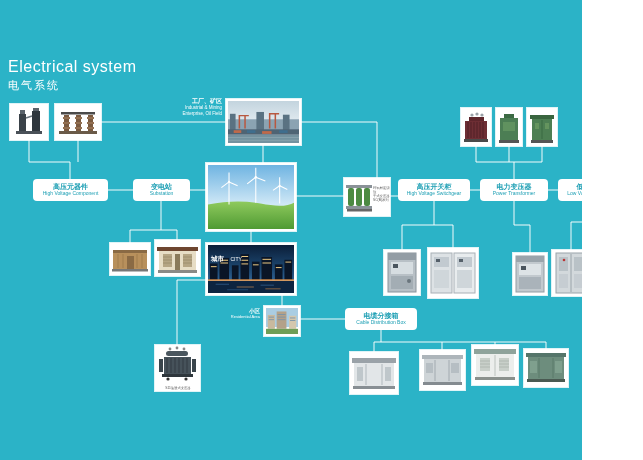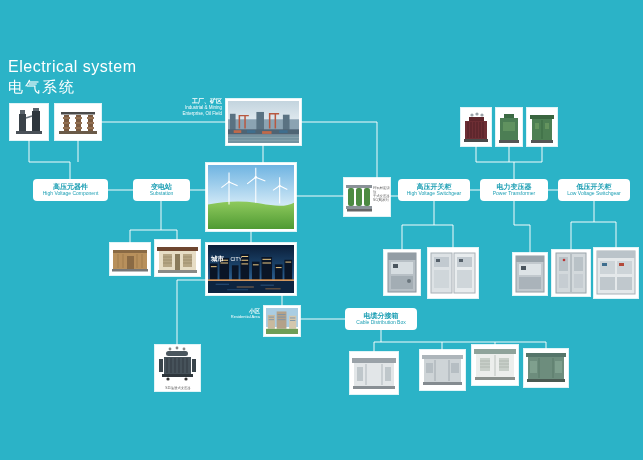--- a/index.html
+++ b/index.html
@@ -1,26 +1,26 @@
 <!DOCTYPE html>
 <html><head>
 <meta charset="utf-8">
 <style>
   html,body{margin:0;padding:0;}
   .stage{
-    position:relative;width:643px;height:460px;overflow:hidden;
+    position:relative;width:582px;height:460px;overflow:hidden;
     background:#2bb3c7;
     font-family:"Liberation Sans", sans-serif;
   }
   .wires{position:absolute;left:0;top:0;width:643px;height:460px;pointer-events:none;}
   .wires path{stroke:#ffffff;stroke-width:1;fill:none;opacity:.95;}
 
   .titleblock{position:absolute;left:8px;top:58px;color:#fff;}
   .title{font-size:16px;letter-spacing:.5px;}
-  .subtitle{font-size:15px;letter-spacing:2px;margin-top:2px;}
+  .subtitle{font-size:11px;letter-spacing:2px;margin-top:2px;}
 
   .tile{position:absolute;background:#fff;box-sizing:border-box;box-shadow:0 0 0 1px rgba(255,255,255,.85);}
   .tile svg{display:block;width:100%;height:100%;}
   .photo{border:2px solid #fff;}
 
   .labelbox{
     position:absolute;background:#fff;border-radius:4px;box-sizing:border-box;
     display:flex;flex-direction:column;align-items:center;justify-content:center;
     text-align:center;color:#1d9fb4;line-height:1.15;
   }

